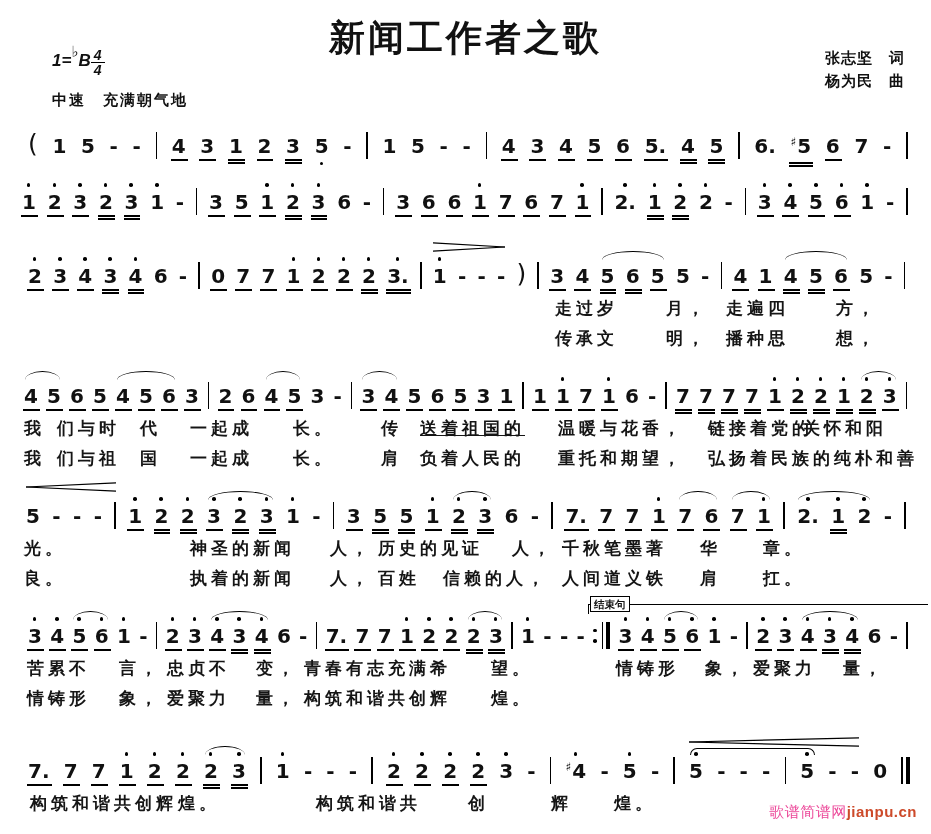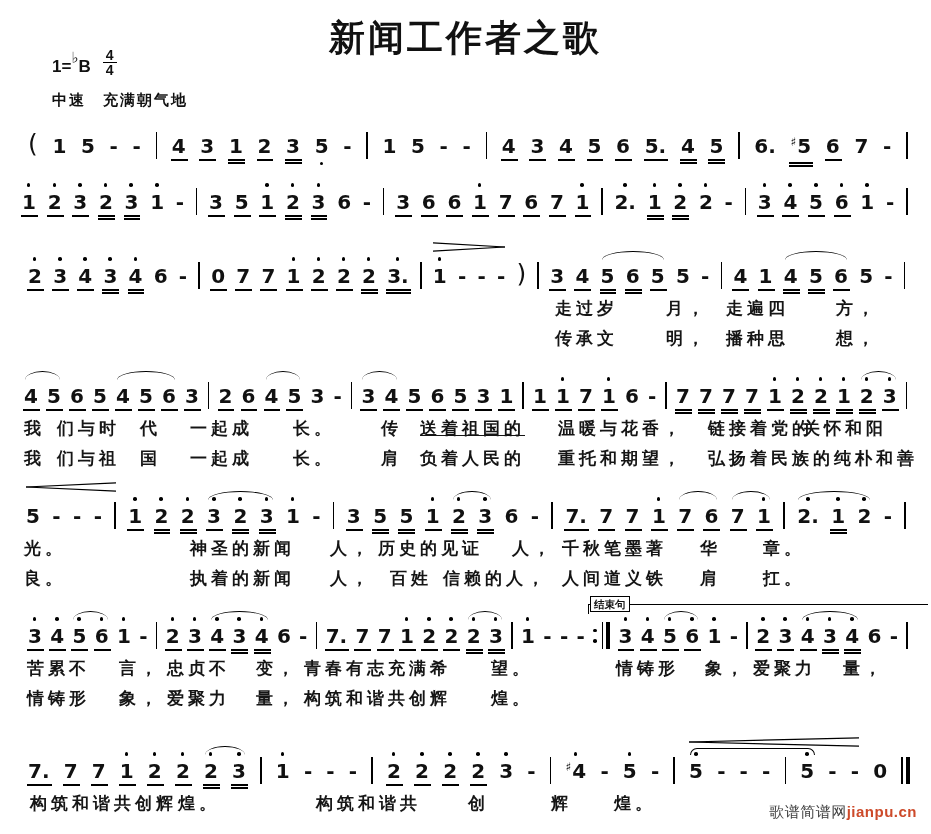--- a/index.html
+++ b/index.html
@@ -6,21 +6,21 @@
   body{width:931px;height:834px;background:#fefefe;position:relative;overflow:hidden;
        font-family:"Liberation Sans","DejaVu Sans",sans-serif;color:#111;}
   .page{position:absolute;inset:0;background:#fff;}
 
   
   .title{position:absolute;top:14px;left:0;right:0;text-align:center;
          font-size:36px;font-weight:700;letter-spacing:3px;}
   .subtitle{position:absolute;top:72px;left:0;right:0;text-align:center;
             font-size:19px;font-weight:700;letter-spacing:6px;}
   .keysig{position:absolute;left:52px;top:48px;font-size:17px;font-weight:700;
-          display:flex;align-items:flex-end;gap:12px;}
+          display:flex;align-items:flex-start;font-style:italic;}
   .keysig .flat{vertical-align:4px;position:relative;top:-5px;font-size:15px;}
   .meter{display:inline-flex;flex-direction:column;align-items:center;
          font-size:14px;line-height:14px;font-weight:700;}
   .meter .num{border-bottom:1.6px solid #000;padding:0 3px;}
   .tempo{position:absolute;left:52px;top:91px;font-size:15px;font-weight:700;letter-spacing:2px;}
   .credits{position:absolute;right:26px;top:46px;font-size:15px;font-weight:700;
            line-height:23px;letter-spacing:1px;text-align:right;}
 
   
   .sys{position:absolute;}
@@ -75,20 +75,24 @@
   <div class="keysig">
     <span><span>1=</span><span class="flat">♭</span><span>B</span></span>
     <span class="meter">
       <span class="num">4</span>
       <span>4</span>
     </span>
   </div>
 
   <div class="tempo">中速　充满朝气地</div>
 
+  <div class="credits">
+    <div>张志坚　词</div>
+    <div>杨为民　曲</div>
+  </div>
 
   <div class="sys" id="s1" style="left:28px;top:134px;width:880px">
       <div class="note-row">
         <span class="paren">(</span>
         <span class="tok note">1</span>
         <span class="tok note">5</span>
         <span class="tok dash">-</span>
         <span class="tok dash">-</span>
         <span class="bar"></span>
         <span class="tok note">4<i class="ul u1"></i></span>
@@ -343,21 +347,21 @@
       <span class="lyr" style="left: 164px; top: 33px;">神圣的新闻</span>
       <span class="lyr" style="left: 304px; top: 33px;">人，</span>
       <span class="lyr" style="left: 352px; top: 33px;">历史的见证</span>
       <span class="lyr" style="left: 486px; top: 33px;">人，</span>
       <span class="lyr" style="left: 536px; top: 33px;">千秋笔墨著</span>
       <span class="lyr" style="left: 674px; top: 33px;">华</span>
       <span class="lyr" style="left: 737px; top: 33px;">章。</span>
       <span class="lyr" style="left: -2px; top: 63px;">良。</span>
       <span class="lyr" style="left: 164px; top: 63px;">执着的新闻</span>
       <span class="lyr" style="left: 304px; top: 63px;">人，</span>
-      <span class="lyr" style="left: 352px; top: 63px; margin-left: 12px;">百姓</span>
+      <span class="lyr" style="left: 352px; top: 63px;">百姓</span>
       <span class="lyr" style="left: 417px; top: 63px;">信赖的人，</span>
       <span class="lyr" style="left: 536px; top: 63px;">人间道义铁</span>
       <span class="lyr" style="left: 674px; top: 63px;">肩</span>
       <span class="lyr" style="left: 737px; top: 63px;">扛。</span>
     </div>
   <div class="sys" id="s6" style="left:28px;top:624px;width:880px">
       <div class="note-row">
         <span class="tok note">3<i class="oa"></i><i class="ul u1"></i></span>
         <span class="tok note">4<i class="oa"></i><i class="ul u1"></i></span>
         <span class="tok note">5<i class="oa"></i><i class="ul u1"></i></span>
@@ -486,16 +490,16 @@
       <span class="lyr" style="left: 440px; top: 33px;">创</span>
       <span class="lyr" style="left: 523px; top: 33px;">辉</span>
       <span class="lyr" style="left: 586px; top: 33px;">煌。</span>
     </div>
 
   <div class="coda">
     <span class="coda-label">结束句</span>
   </div>
 
   <div class="footer">
-    <span id="site-name" style="color: #404040;">歌谱简谱网</span><span class="url" id="site-url" style="color: rgb(205, 74, 42);">jianpu.cn</span>
+    <span id="site-name" style="color: #ec4899;">歌谱简谱网</span><span class="url" id="site-url" style="color: rgb(205, 74, 42);">jianpu.cn</span>
   </div>
 
 </div>
 
 </body></html>

